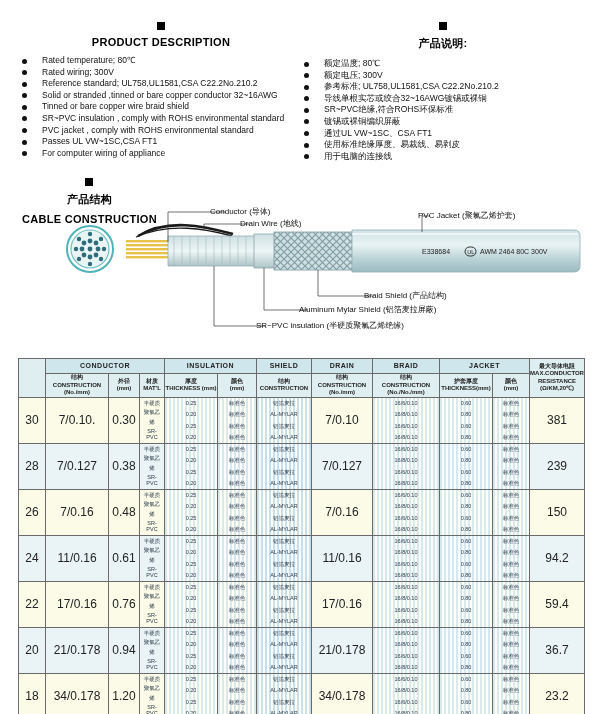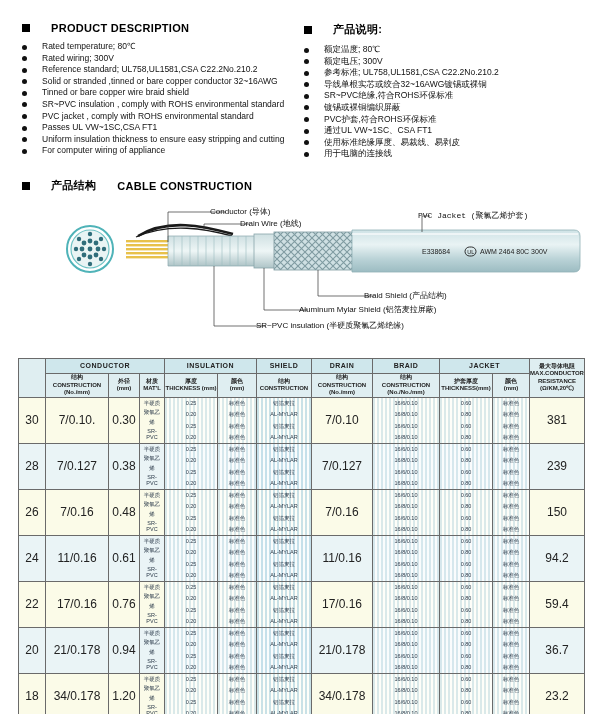--- a/index.html
+++ b/index.html
@@ -7,23 +7,24 @@
     width:603px;height:714px;background:#ffffff;
     font-family:"Liberation Sans", sans-serif;
     color:#222;
     position:relative;
     overflow:hidden;
   }
   .sheet{position:relative;width:603px;height:714px;}
 
   
   .sec-title{
-    display:flex;align-items:center;gap:21px;
+    display:flex;align-items:center;gap:6px;
     font-size:11px;font-weight:bold;color:#000;
     letter-spacing:.3px;
+    flex-direction:column;
   }
   .sq{display:inline-block;width:8px;height:8px;background:#000;}
 
   
   .desc-wrap{
     position:absolute;left:22px;top:22px;width:560px;
     display:flex;justify-content:space-between;
   }
   .col{width:278px;}
   .bullets{margin:7px 0 0 0;padding:0;list-style:none;}
@@ -106,38 +107,36 @@
       </div>
       <ul class="bullets">
         <li>Rated temperature; 80℃</li>
         <li>Rated wiring; 300V</li>
         <li>Reference standard; UL758,UL1581,CSA C22.2No.210.2</li>
         <li>Solid or stranded ,tinned or bare copper conductor 32~16AWG</li>
         <li>Tinned or bare copper wire braid shield</li>
         <li>SR~PVC insulation , comply with ROHS environmental standard</li>
         <li>PVC jacket , comply with ROHS environmental standard</li>
         <li>Passes UL VW~1SC,CSA FT1</li>
-        <li>Uniform insulation thickness to ensure easy stripping and cutting</li>
         <li>For computer wiring of appliance</li>
       </ul>
     </div>
 
     <div class="col col-cn">
       <div class="sec-title">
         <span class="sq"></span>
         <span>产品说明:</span>
       </div>
       <ul class="bullets">
         <li>额定温度; 80℃</li>
         <li>额定电压; 300V</li>
         <li>参考标准; UL758,UL1581,CSA C22.2No.210.2</li>
         <li>导线单根实芯或绞合32~16AWG镀锡或裸铜</li>
         <li>SR~PVC绝缘,符合ROHS环保标准</li>
         <li>镀锡或裸铜编织屏蔽</li>
-        <li>PVC护套,符合ROHS环保标准</li>
         <li>通过UL VW~1SC、CSA FT1</li>
         <li>使用标准绝缘厚度、易裁线、易剥皮</li>
         <li>用于电脑的连接线</li>
       </ul>
     </div>
   </div>
 
   <div class="sec-title constr-title">
     <span class="sq"></span>
     <span class="cn">产品结构</span>
@@ -235,21 +234,21 @@
         <path d="M186 34 L186 28 L232 28"></path>
         <path d="M404 36 L404 20 L412 20"></path>
         <path d="M300 74 L300 100 L356 100"></path>
         <path d="M246 72 L246 114 L290 114"></path>
         <path d="M196 70 L196 130 L248 130"></path>
       </g>
     </svg>
 
     <div class="lbl" style="left:192px;top:10px;">Conductor (导体)</div>
     <div class="lbl" style="left:222px;top:22px;">Drain Wire (地线)</div>
-    <div class="lbl" style="left:400px;top:14px;font-family:Liberation Mono, monospace;">PVC Jacket (聚氯乙烯护套)</div>
+    <div class="lbl" style="left:400px;top:14px;">PVC Jacket (聚氯乙烯护套)</div>
     <div class="lbl" style="left:346px;top:94px;">Braid Shield (产品结构)</div>
     <div class="lbl" style="left:281px;top:108px;">Aluminum Mylar Shield (铝箔麦拉屏蔽)</div>
     <div class="lbl" style="left:238px;top:124px;">SR~PVC insulation (半硬质聚氯乙烯绝缘)</div>
   </div>
 
   <table>
     <thead>
       <tr>
         <th rowspan="2" style="width:26px"></th>
         <th class="grp" colspan="3">

